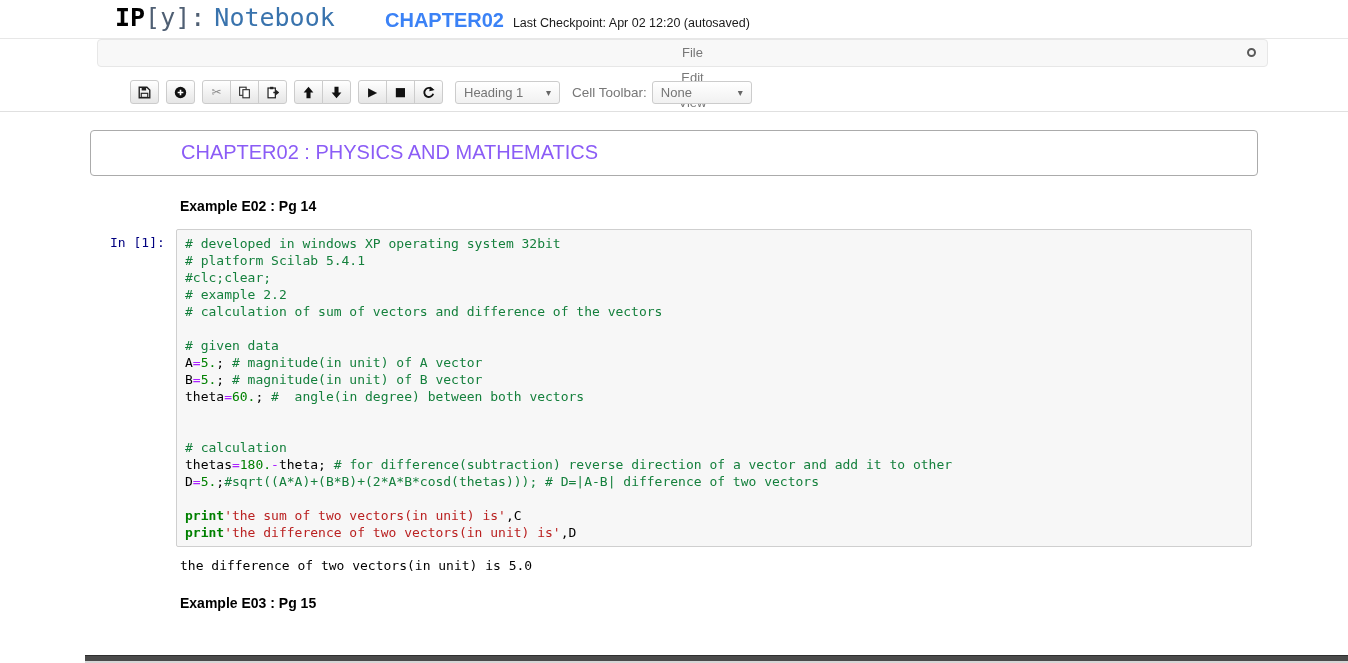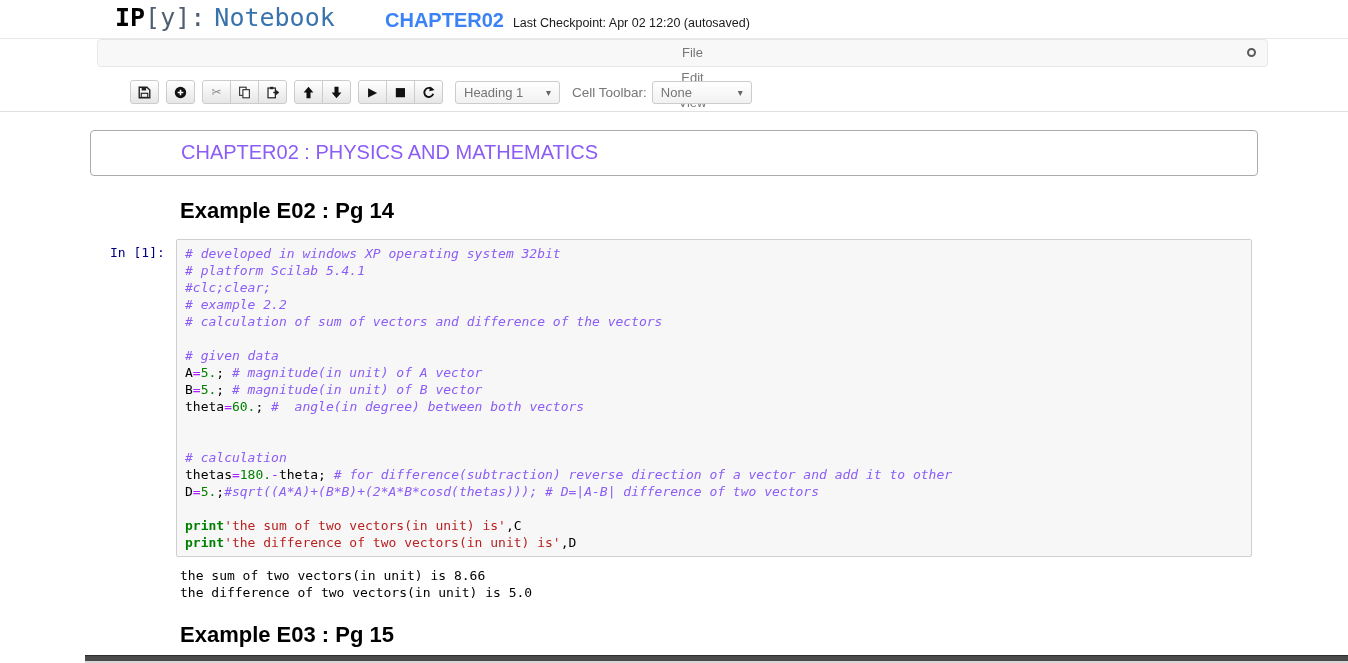--- a/index.html
+++ b/index.html
@@ -44,28 +44,28 @@
   .ct-label { margin-left:12px; font-size:13.5px; color:#777; }
 
   #divider { position:absolute; top:111px; left:0; right:0; border-top:1px solid #e0e0e0; }
 
   
   #notebook { position:absolute; top:112px; left:0; right:0; bottom:0; background:#fff; overflow:hidden; }
 
   .heading-cell { margin:18px 90px 0 90px; border:1px solid #ababab; border-radius:4px; padding:10px 0 11px 90px; cursor:pointer; }
   .heading-cell h1 { margin:0; font-size:20px; font-weight:normal; color:#8b5cf6; }
 
-  .example-heading { margin:22px 96px 0 180px; font-size:22px; font-weight:bold; color:#000; cursor:pointer; }
+  .example-heading { margin:22px 96px 0 180px; font-size:14px; font-weight:bold; color:#000; cursor:pointer; }
   .example-heading.next { margin-top:21px; }
 
   .code-row { display:flex; margin:15px 96px 0 110px; }
   .prompt { width:66px; flex:none; font-family:"DejaVu Sans Mono", monospace; font-size:13px; color:#000080; padding-top:6px; white-space:pre; }
   .input-area { flex:1; background:#f7f7f7; border:1px solid #cfcfcf; border-radius:2px; padding:5px 8px; cursor:text; }
   .code-line { font-family:"DejaVu Sans Mono", monospace; font-size:13px; line-height:17px; white-space:pre; color:#000; }
-  .tok-cm { color:#8b5cf6; font-style:italic; }
+  .tok-cm { color:#15803d; }
   .tok-num { color:#008000; }
   .tok-op { color:#AA22FF; }
   .tok-kw { color:#008000; font-weight:bold; }
   .tok-str { color:#BA2121; }
   .tok-pl { color:#000; }
 
   .output { margin:10px 96px 0 180px; }
   .out-line { font-family:"DejaVu Sans Mono", monospace; font-size:13px; line-height:17px; white-space:pre; color:#000; }
 
   #taskbar-edge { position:absolute; left:85px; right:0; bottom:2px; height:6px; background:#4a4a4a; border-top:1px solid #2e2e2e; }
@@ -201,21 +201,20 @@
             <div class="code-line"><span class="tok-pl">thetas</span><span class="tok-op">=</span><span class="tok-num">180.</span><span class="tok-op">-</span><span class="tok-pl">theta; </span><span class="tok-cm"># for difference(subtraction) reverse direction of a vector and add it to other</span></div>
             <div class="code-line"><span class="tok-pl">D</span><span class="tok-op">=</span><span class="tok-num">5.</span><span class="tok-pl">;</span><span class="tok-cm">#sqrt((A*A)+(B*B)+(2*A*B*cosd(thetas))); # D=|A-B| difference of two vectors</span></div>
             <div class="code-line">&nbsp;</div>
             <div class="code-line"><span class="tok-kw">print</span><span class="tok-str">'the sum of two vectors(in unit) is'</span><span class="tok-pl">,C</span></div>
             <div class="code-line"><span class="tok-kw">print</span><span class="tok-str">'the difference of two vectors(in unit) is'</span><span class="tok-pl">,D</span></div>
           </div>
       </div>
     </div>
 
     <div class="output">
-      <div class="out-line">the sum of two vectors(in unit) is 8.66</div>
       <div class="out-line">the difference of two vectors(in unit) is 5.0</div>
     </div>
 
     <h3 class="example-heading next">Example E03 : Pg 15</h3>
   </main>
 
   <div id="taskbar-edge"></div>
   <div id="taskbar-edge-light"></div>
 </div>
 

